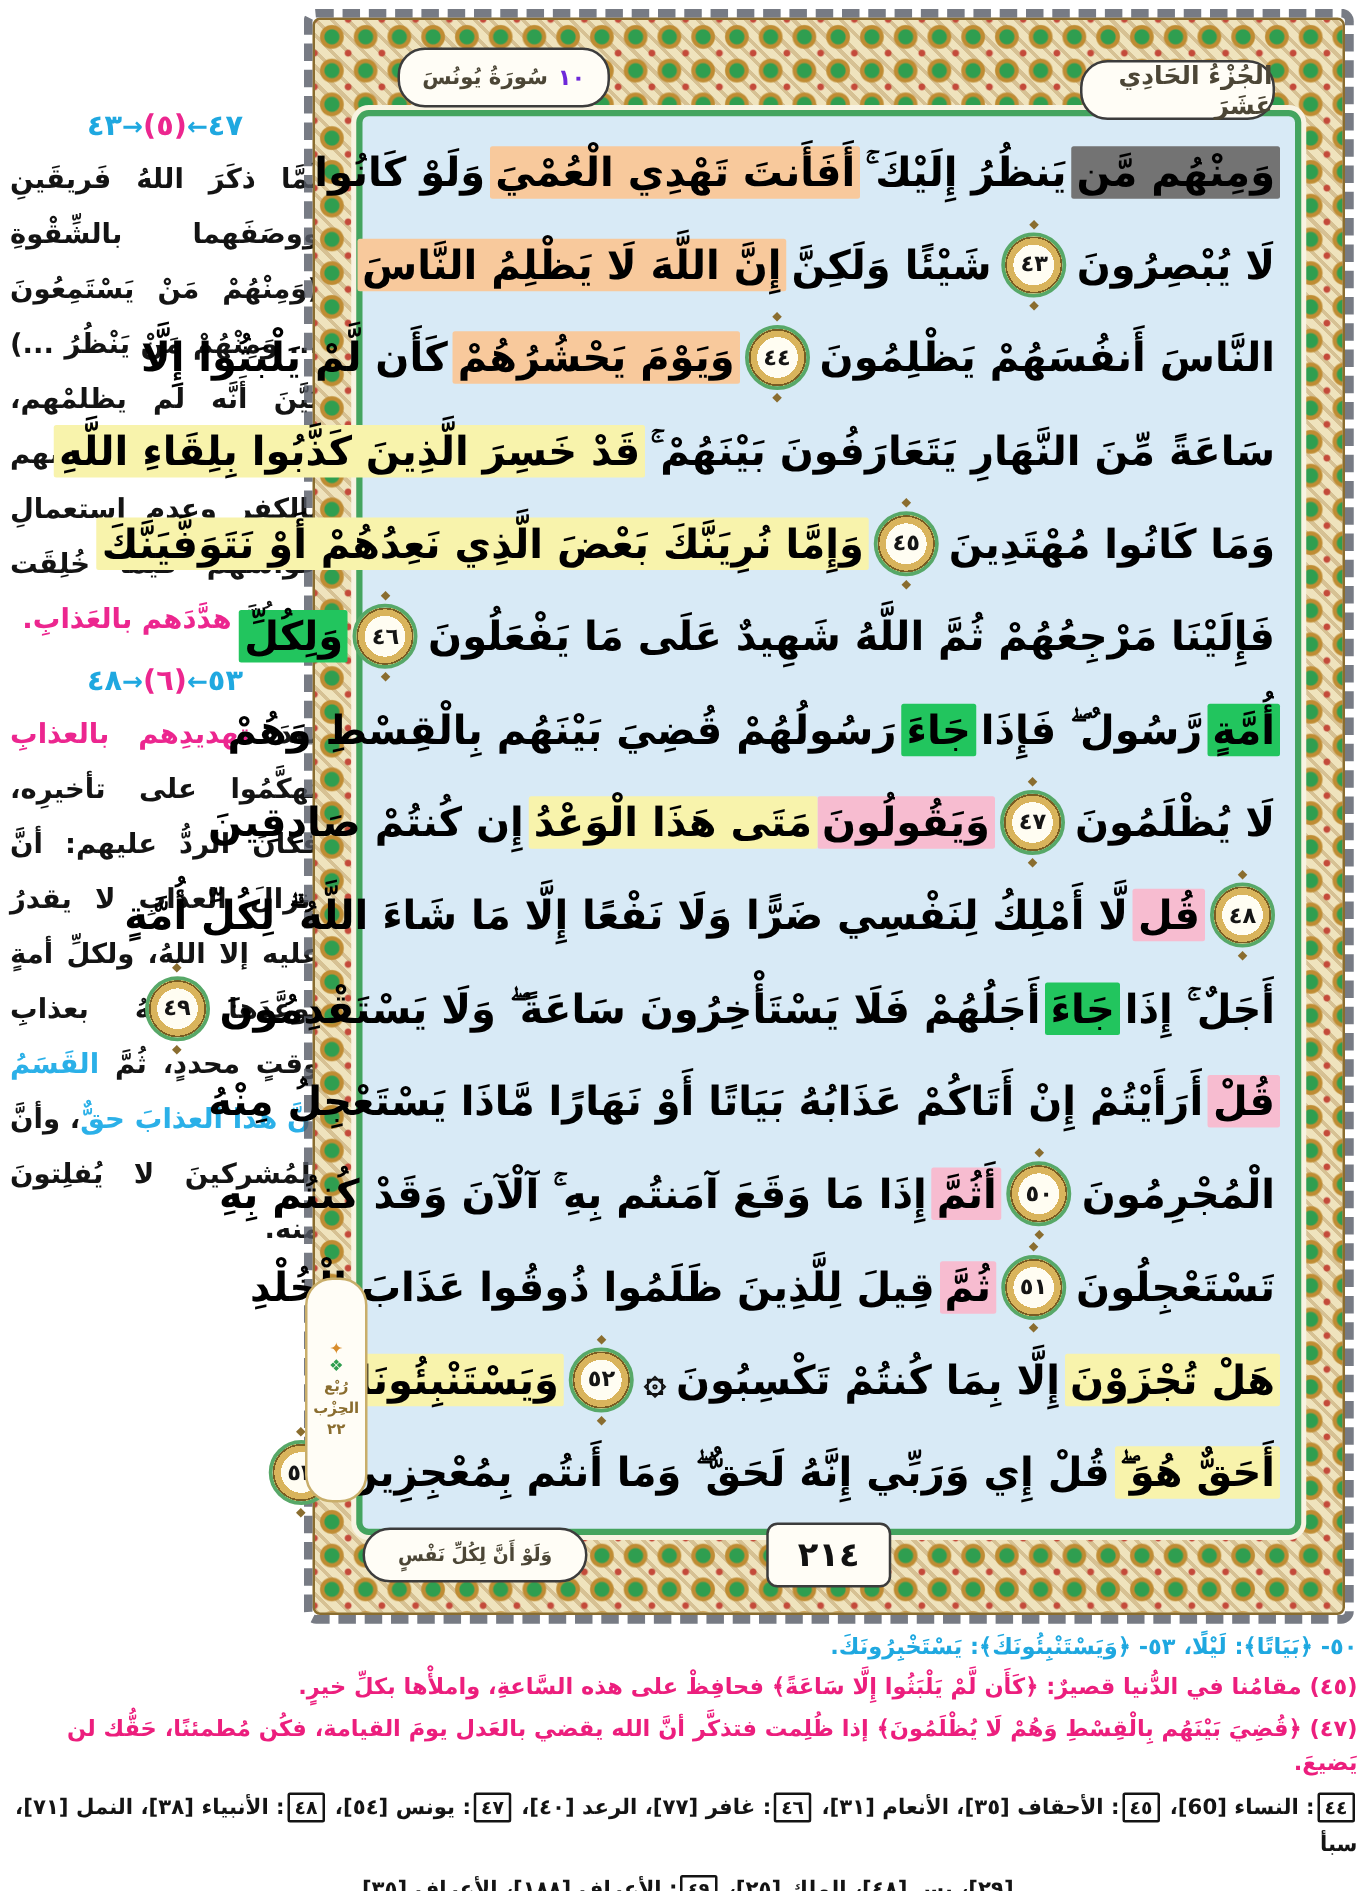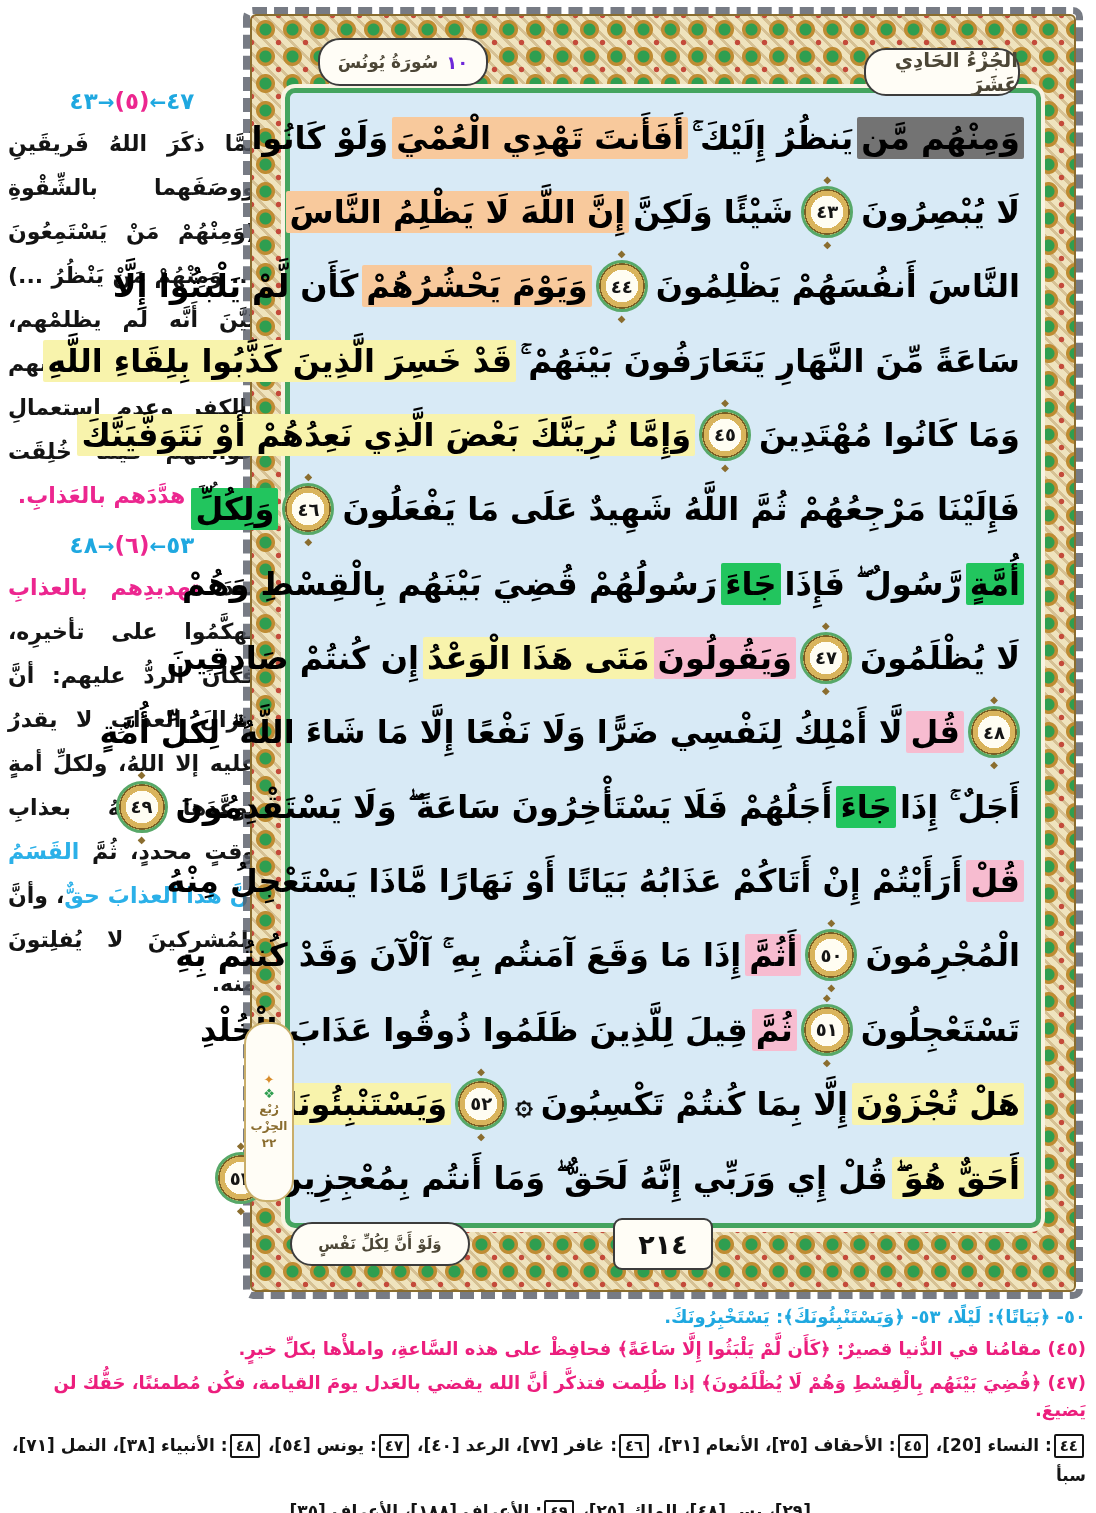--- a/index.html
+++ b/index.html
@@ -204,17 +204,17 @@
 
     <div class="cartouche pagenum-cartouche">
       <span>٢١٤</span>
     </div>
   </div>
 
   <div class="footnotes">
     <div class="fn-blue">٥٠- ﴿بَيَاتًا﴾: لَيْلًا، ٥٣- ﴿وَيَسْتَنْبِئُونَكَ﴾: يَسْتَخْبِرُونَكَ.</div>
     <div class="fn-pink">(٤٥) مقامُنا في الدُّنيا قصيرٌ: ﴿كَأَن لَّمْ يَلْبَثُوا إِلَّا سَاعَةً﴾ فحافِظْ على هذه السَّاعةِ، واملأْها بكلِّ خيرٍ.</div>
     <div class="fn-pink">(٤٧) ﴿قُضِيَ بَيْنَهُم بِالْقِسْطِ وَهُمْ لَا يُظْلَمُونَ﴾ إذا ظُلِمت فتذكَّر أنَّ الله يقضي بالعَدل يومَ القيامة، فكُن مُطمئنًا، حَقُّك لن يَضيعَ.</div>
-    <div class="fn-refs"><span class="refbox">٤٤</span><span>: النساء [20]، </span><span class="refbox">٤٥</span><span>: الأحقاف [٣٥]، الأنعام [٣١]، </span><span class="refbox">٤٦</span><span>: غافر [٧٧]، الرعد [٤٠]، </span><span class="refbox">٤٧</span><span>: يونس [٥٤]، </span><span class="refbox">٤٨</span><span>: الأنبياء [٣٨]، النمل [٧١]، سبأ</span></div>
+    <div class="fn-refs"><span class="refbox">٤٤</span><span>: النساء [60]، </span><span class="refbox">٤٥</span><span>: الأحقاف [٣٥]، الأنعام [٣١]، </span><span class="refbox">٤٦</span><span>: غافر [٧٧]، الرعد [٤٠]، </span><span class="refbox">٤٧</span><span>: يونس [٥٤]، </span><span class="refbox">٤٨</span><span>: الأنبياء [٣٨]، النمل [٧١]، سبأ</span></div>
     <div class="fn-refs center"><span>[٢٩]، يس [٤٨]، الملك [٢٥]، </span><span class="refbox">٤٩</span><span>: الأعراف [١٨٨]، الأعراف [٣٥].</span></div>
   </div>
 
 </div>
 
 </body></html>

